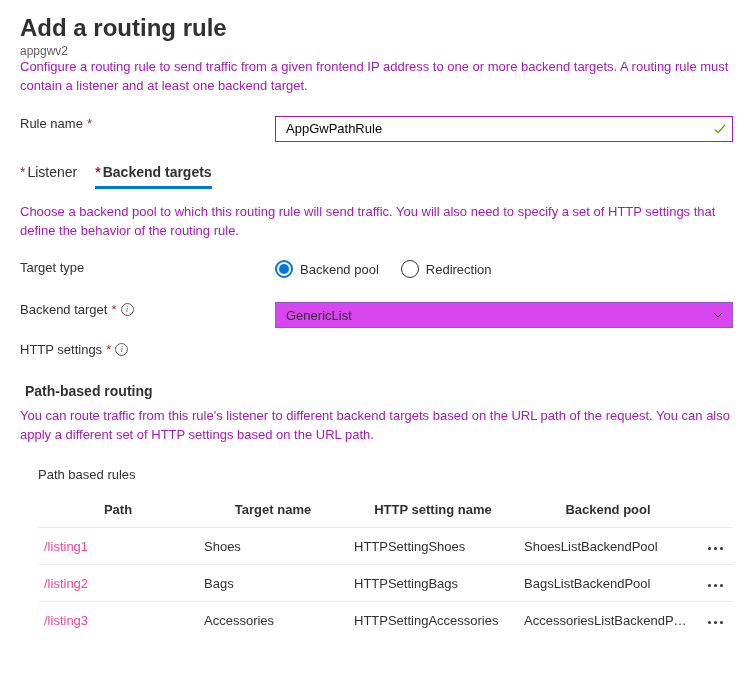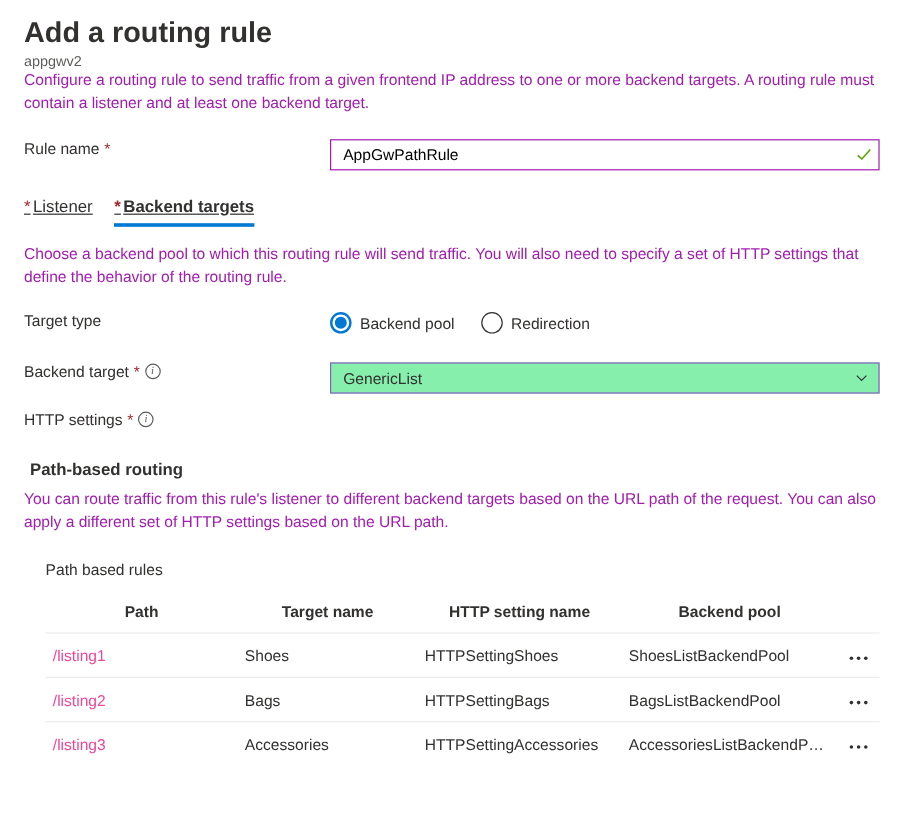--- a/index.html
+++ b/index.html
@@ -23,34 +23,34 @@
       font-size: 9px; color: #605e5c; line-height: 1; font-style: italic; font-family: Georgia, serif;
     }
     .form-control { flex: 1; position: relative; }
     .txt-input {
       width: 100%; height: 26px; padding: 2px 28px 2px 10px;
       border: 1px solid #a21caf; font-size: 13px; font-family: inherit;
       background: #fff; outline: none;
     }
     .check-svg { position: absolute; right: 6px; top: 50%; transform: translateY(-50%); }
     .tabs { display: flex; gap: 18px; margin: 22px 0 14px; }
-    .tab { font-size: 14px; color: #323130; padding-bottom: 6px; cursor: pointer; text-decoration: underline; }
+    .tab { font-size: 14px; color: #323130; padding-bottom: 6px; cursor: pointer; }
     .tab .req { margin-right: 2px; }
     .tab.active { font-weight: 600; border-bottom: 3px solid #0078d4; }
     .radio-group { display: flex; gap: 22px; align-items: center; }
     .radio-item { display: flex; align-items: center; gap: 7px; cursor: pointer; font-size: 13px; }
     .radio-outer {
       width: 18px; height: 18px; border-radius: 50%; border: 1px solid #323130;
       display: flex; align-items: center; justify-content: center;
     }
     .radio-outer.sel { border: 2px solid #0078d4; }
     .radio-inner { width: 10px; height: 10px; border-radius: 50%; background: #0078d4; }
     .select-box {
       width: 100%; height: 26px; padding: 2px 28px 2px 10px;
-      border: 1px solid #8661c5; font-size: 13px; background: #86efac;
+      border: 1px solid #8661c5; font-size: 13px; background: #d946ef;
       display: flex; align-items: center; position: relative; cursor: pointer;
     }
     .chevron {
       position: absolute; right: 8px; top: 50%; transform: translateY(-50%);
     }
     .section-h { font-size: 14px; font-weight: 600; margin: 26px 5px 8px; }
     .small-h { font-size: 13px; font-weight: 400; margin: 22px 0 12px 18px; }
     .table-wrap { margin-left: 18px; }
     table { width: 100%; border-collapse: collapse; }
     th { text-align: center; font-size: 13px; font-weight: 600; padding: 8px 6px 10px; }

